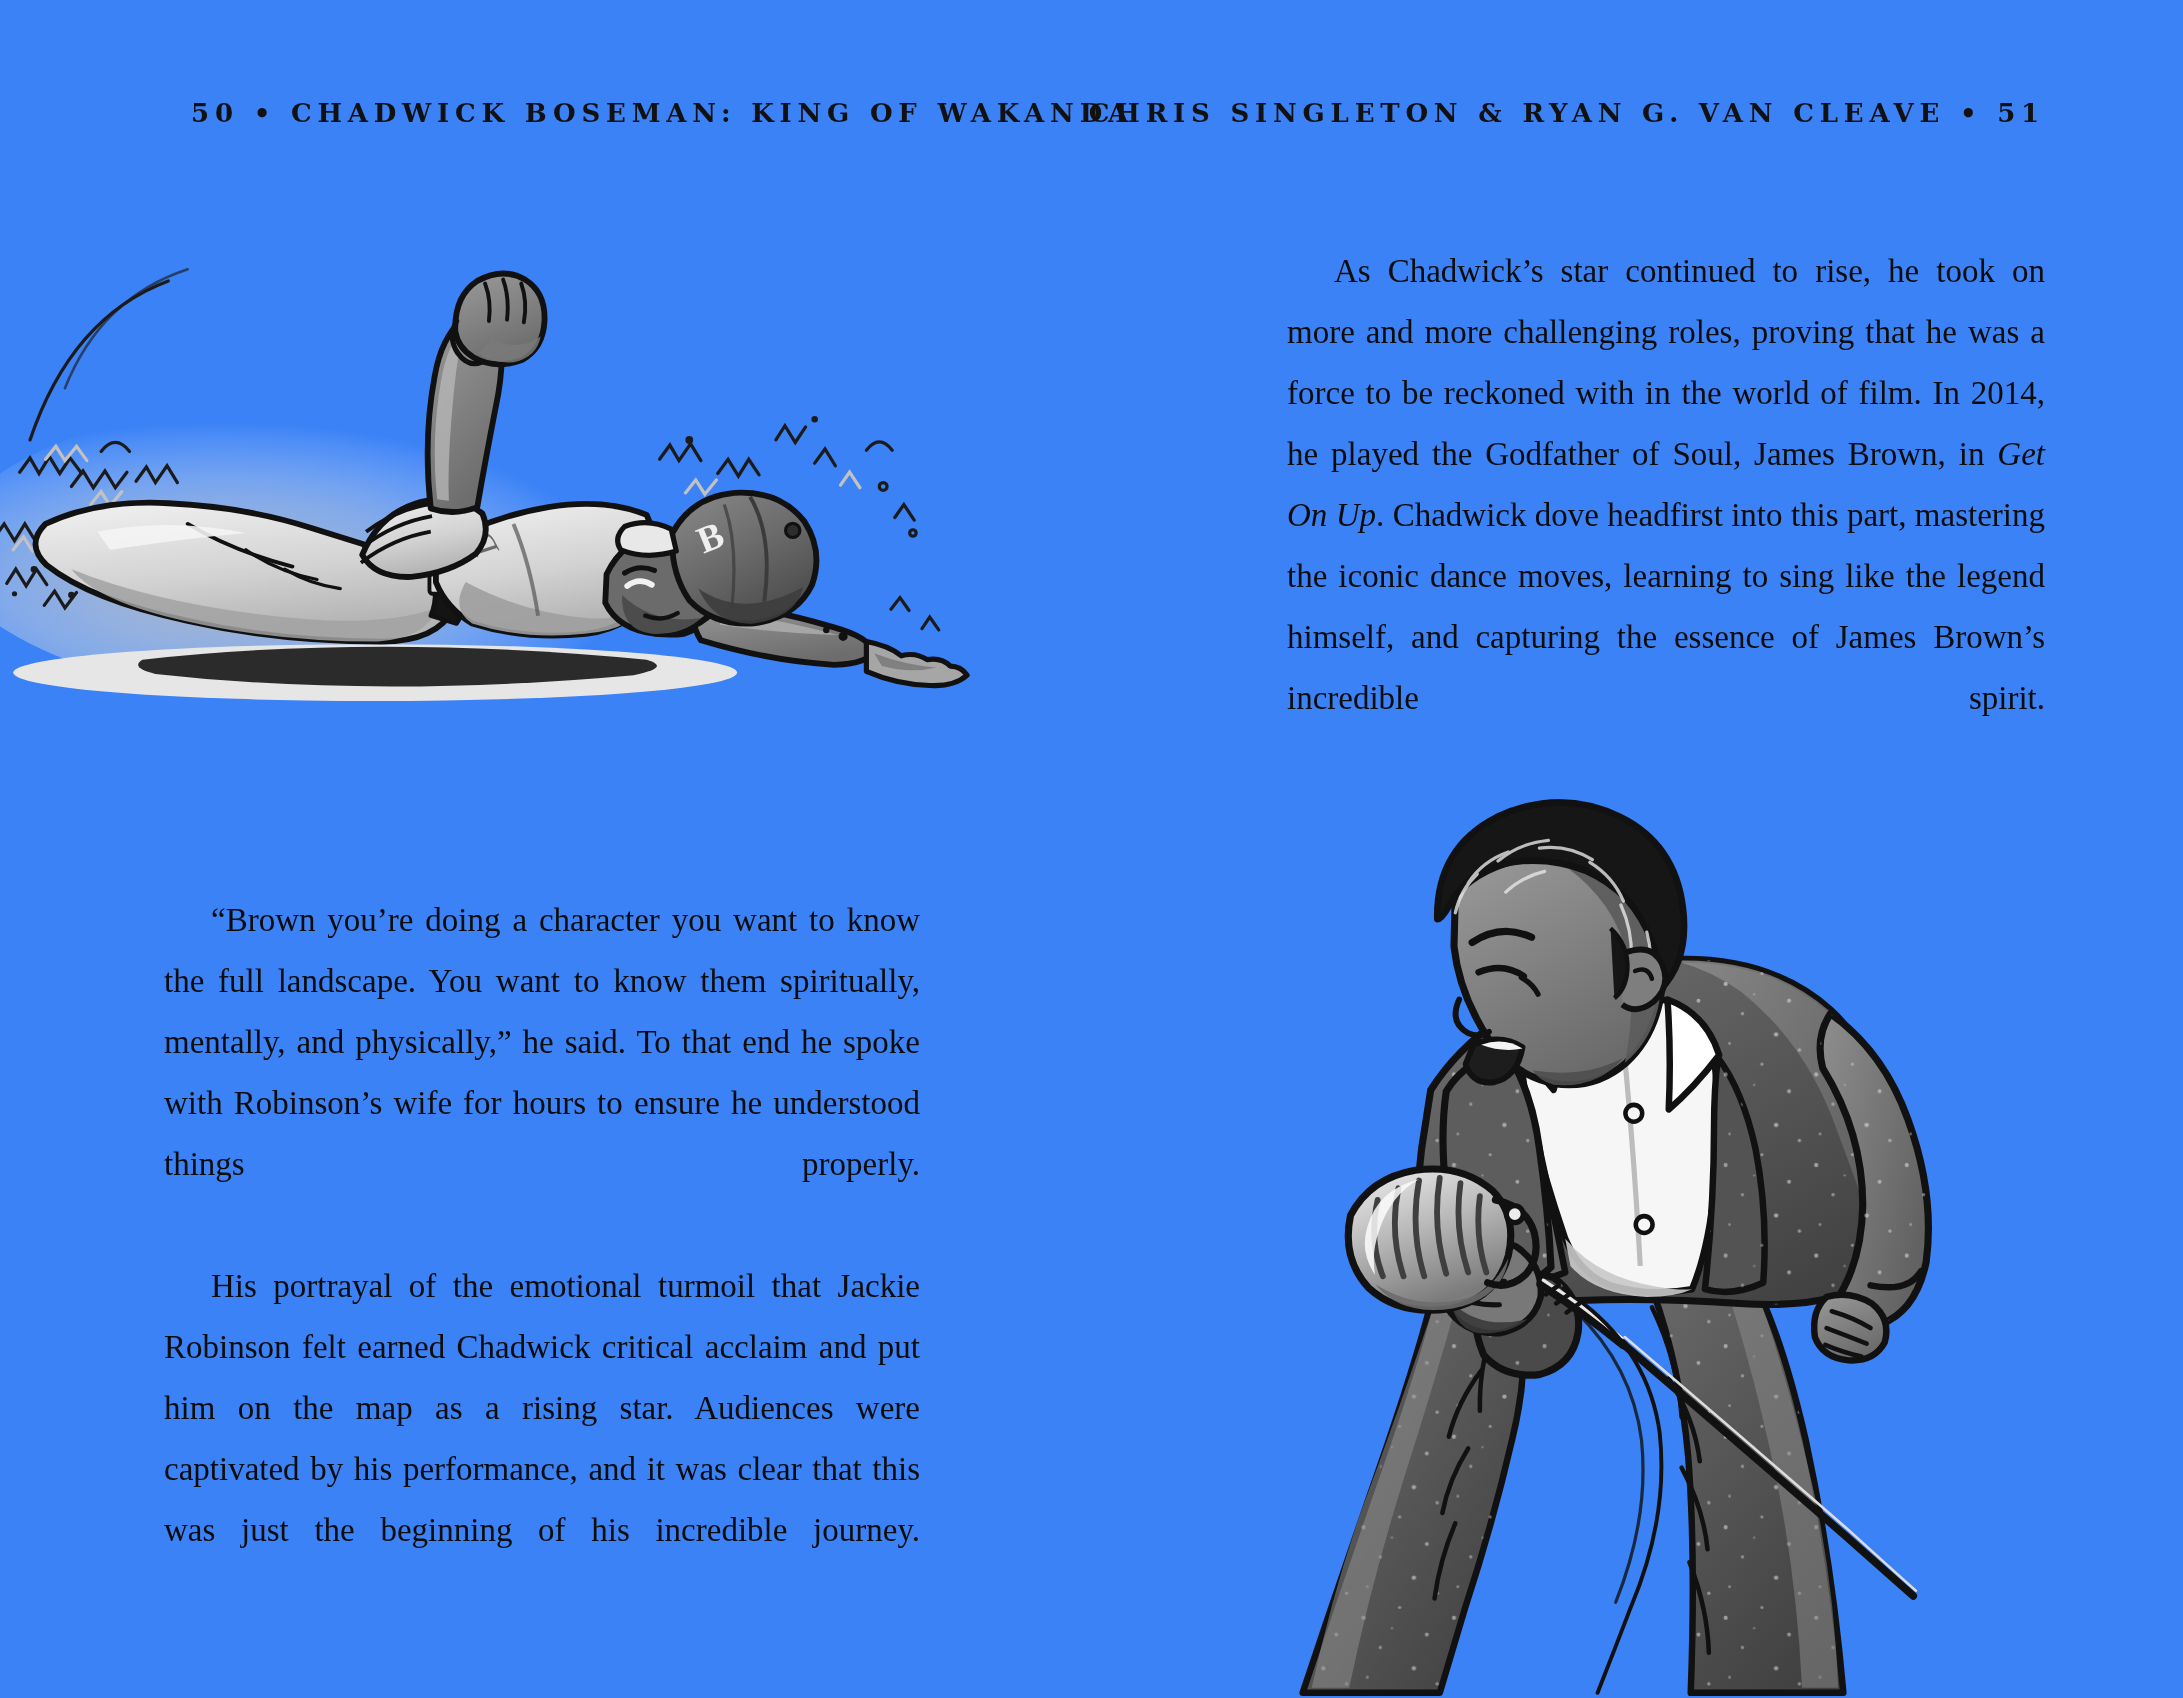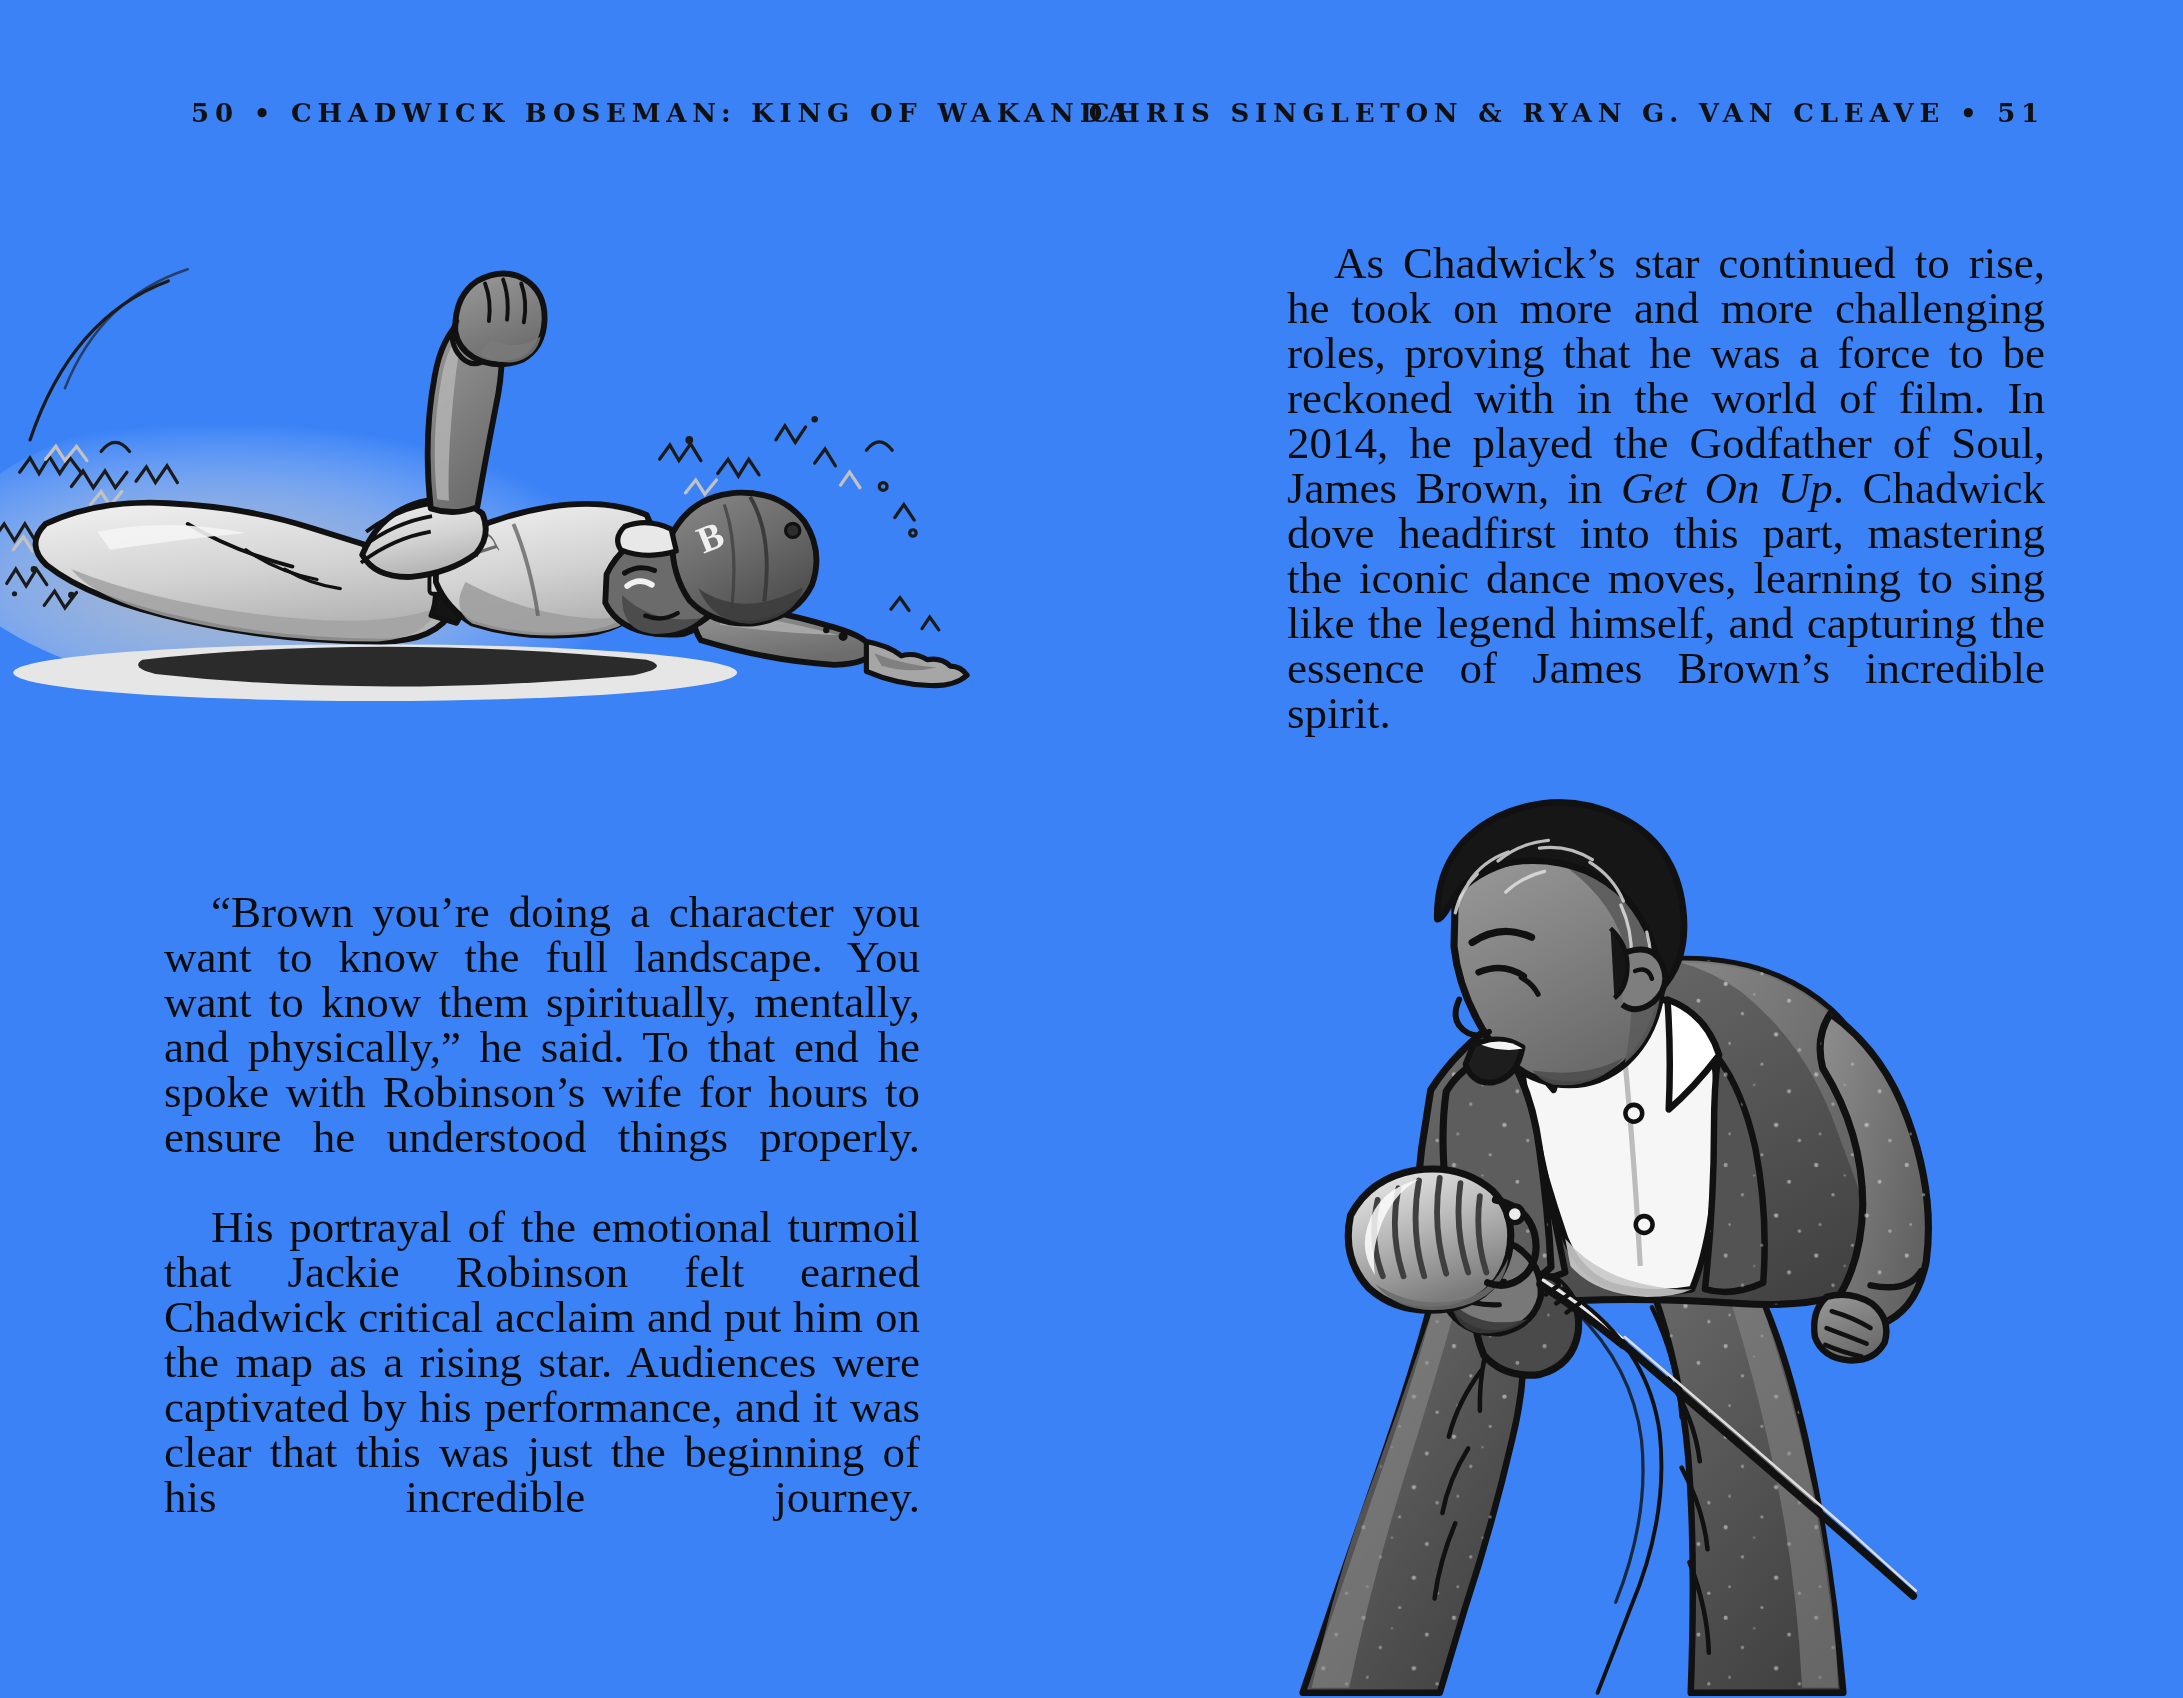--- a/index.html
+++ b/index.html
@@ -29,22 +29,22 @@
     top: 98px;
   }
   #head-left  { left: 191px; }
   #head-right { right: 138px; text-align: right; }
 
   
   .column {
     position: absolute;
     width: 757px;
     color: #0c0c0c;
-    font-size: 45px;
-    line-height: 45px;
+    font-size: 33px;
+    line-height: 61px;
     text-align: justify;
     text-justify: inter-word;
     font-family: "Liberation Serif", "DejaVu Serif", serif;
   }
   #col-left  { left: 164px;  top: 890px; width: 756px; }
   #col-right { left: 1287px; top: 241px;  width: 758px; }
 
   .column p {
     margin: 0;
     text-indent: 47px;

